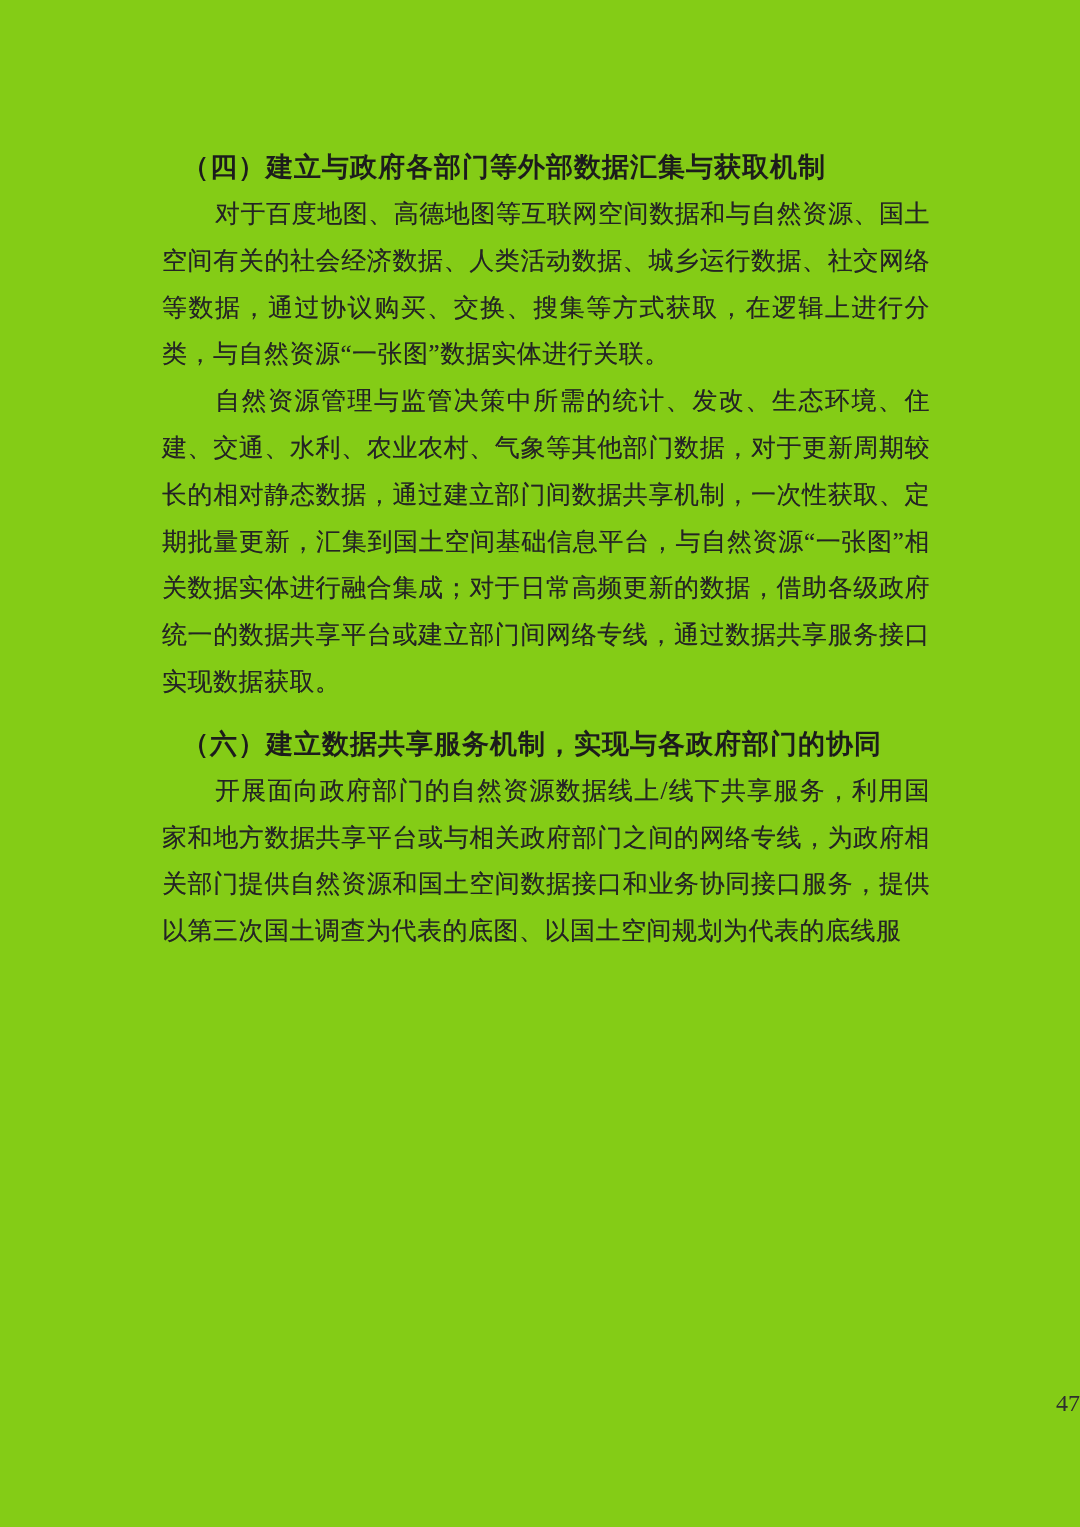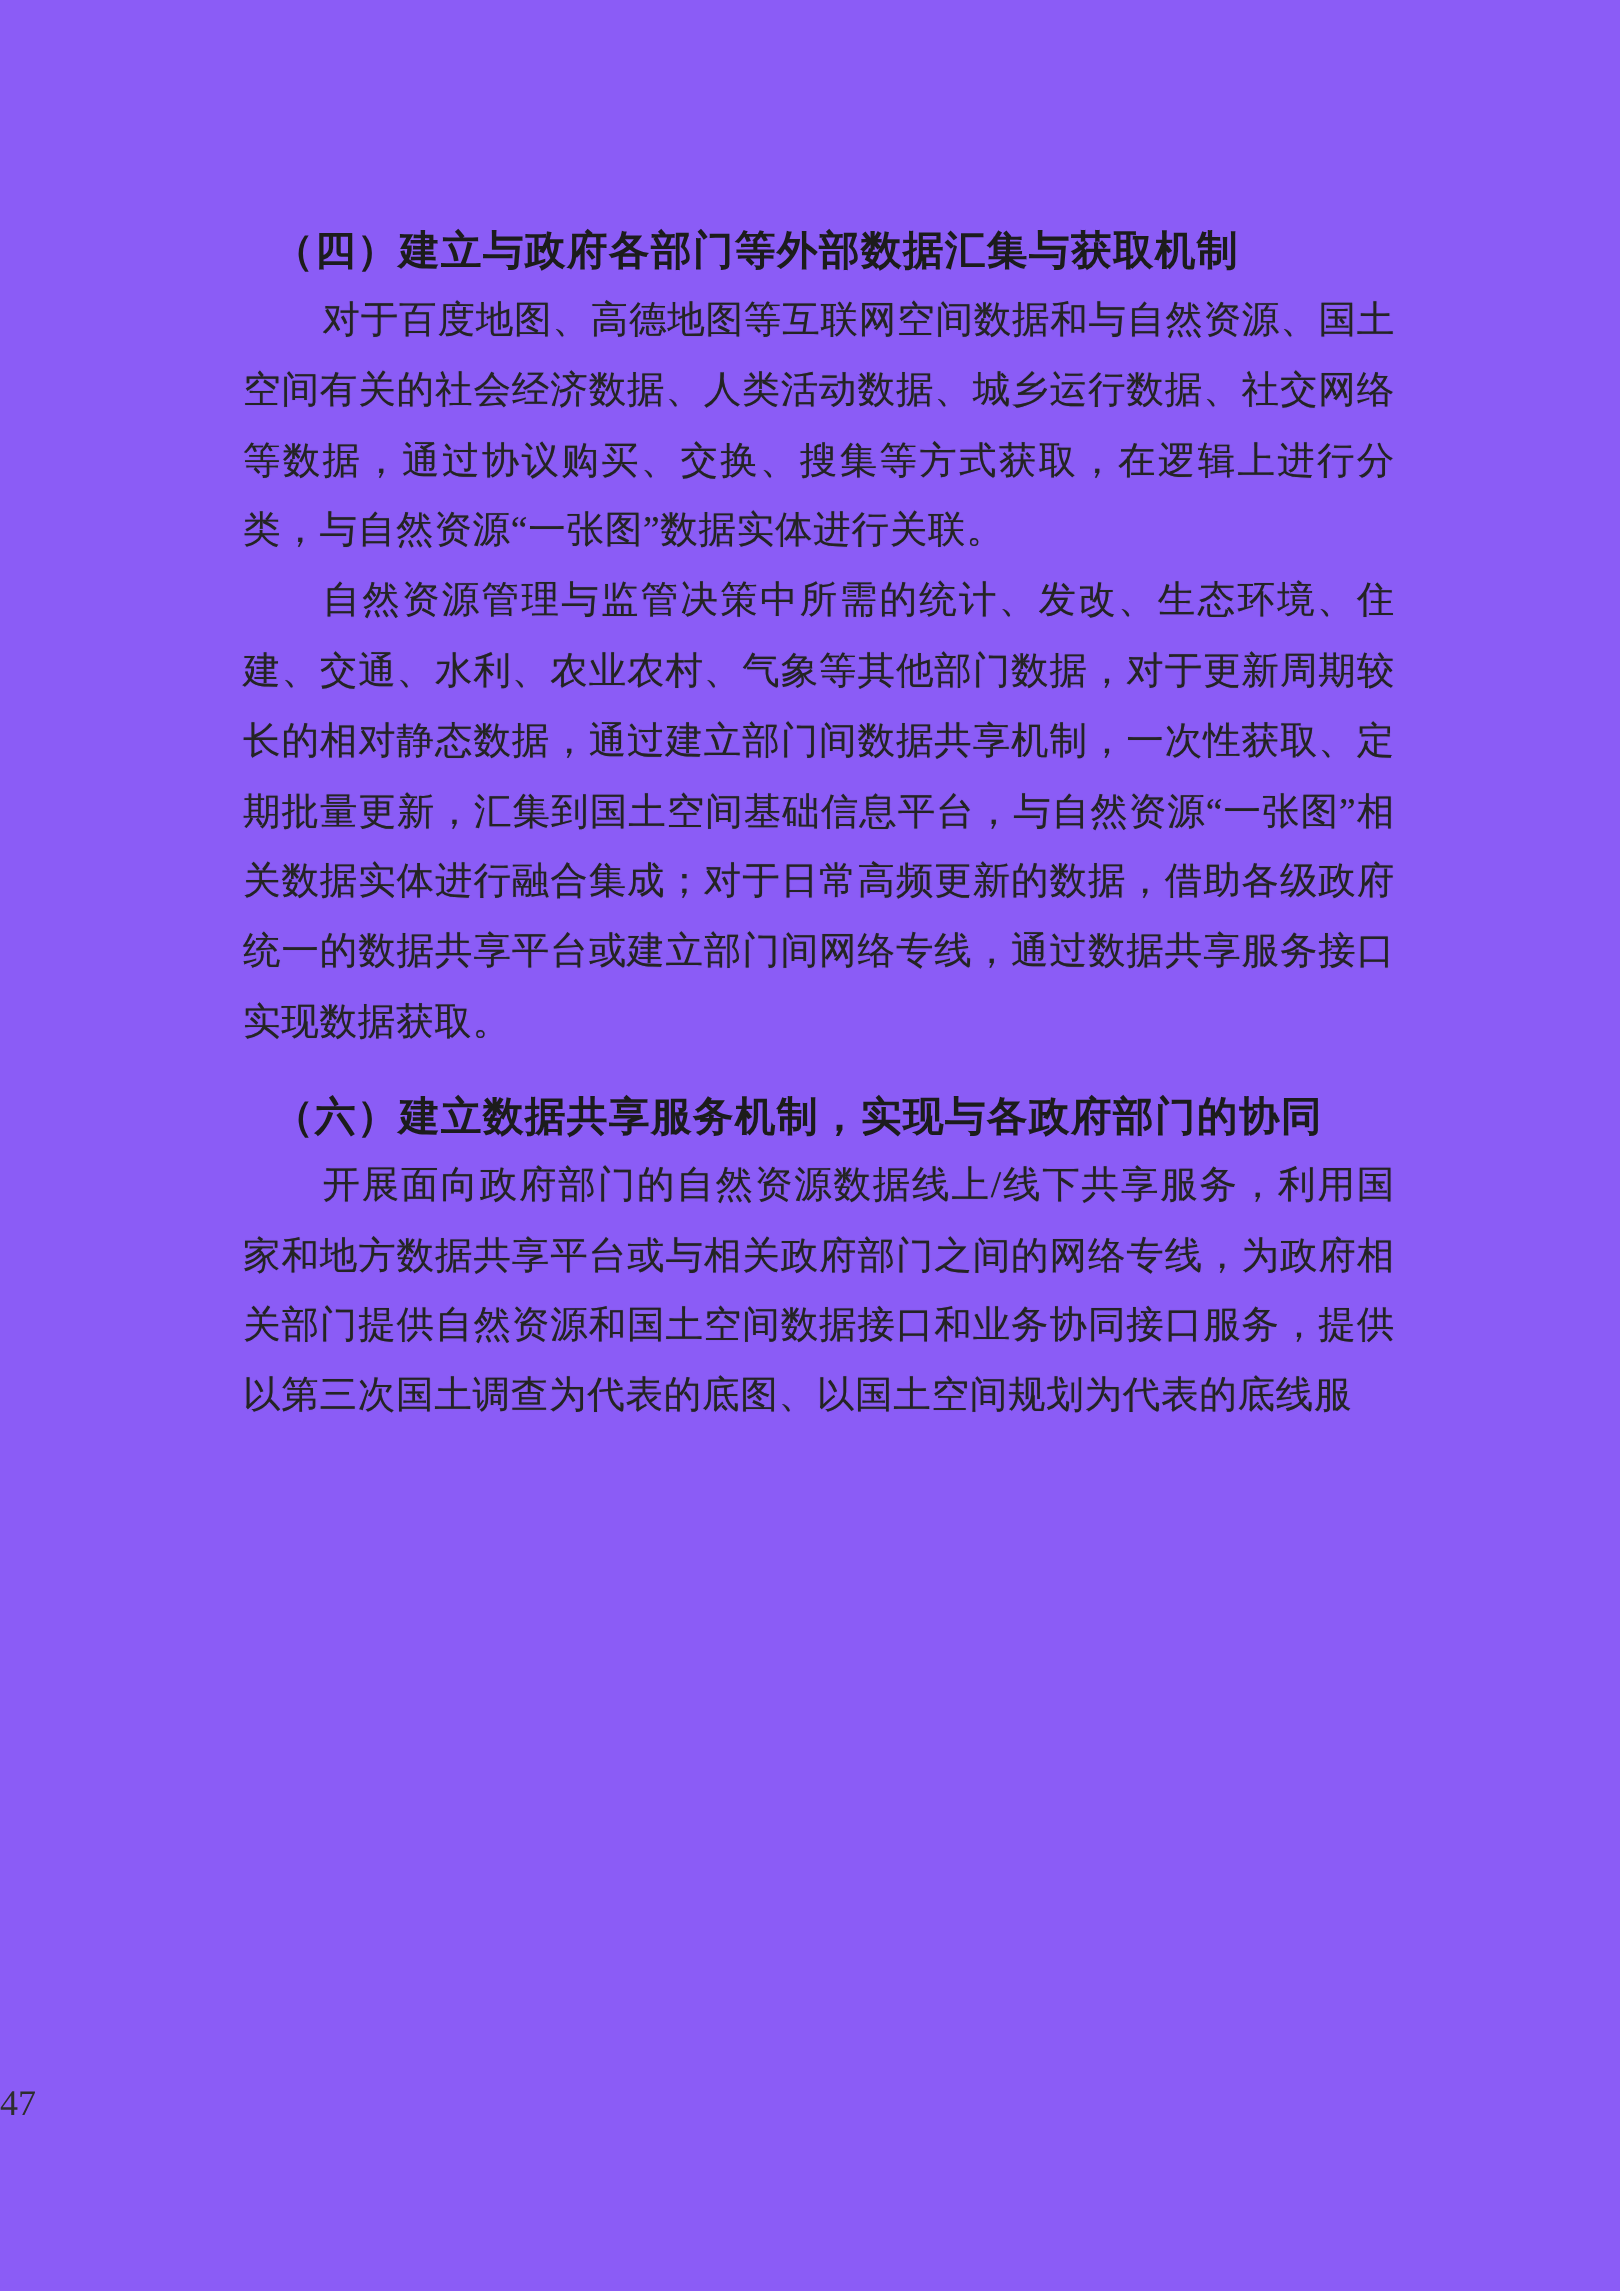--- a/index.html
+++ b/index.html
@@ -4,21 +4,21 @@
 <style>
   html, body {
     margin: 0;
     padding: 0;
     background: #ffffff;
   }
   .page {
     position: relative;
     width: 1080px;
     height: 1527px;
-    background: #8b5cf6;
+    background: #84cc16;
     overflow: hidden;
   }
   .content {
     position: absolute;
     left: 162px;
     top: 144px;
     width: 768px;
     color: #242424;
   }
   .doc-section { margin: 0; }
@@ -42,21 +42,21 @@
     margin: 0;
     text-align: justify;
     text-indent: 53px;
     text-shadow: 0 0 0.5px rgba(40,40,40,0.55);
   }
   .page-footer {
     position: absolute;
     left: 0;
     right: 0;
     top: 1390px;
-    text-align: left;
+    text-align: right;
   }
   .page-number {
     font-family: "Liberation Serif", "DejaVu Serif", serif;
     font-size: 24px;
     color: #2e2e2e;
   }
 </style>
 </head>
 <body>
 

